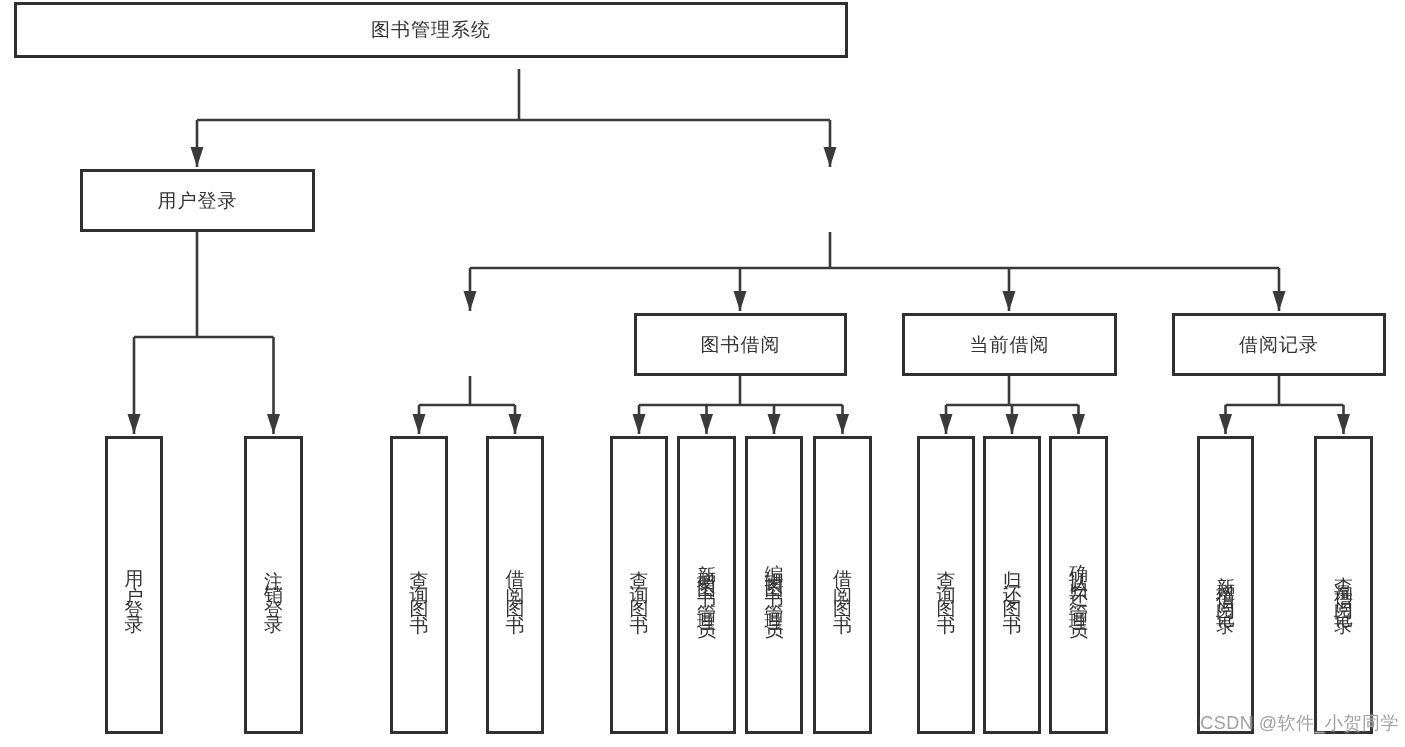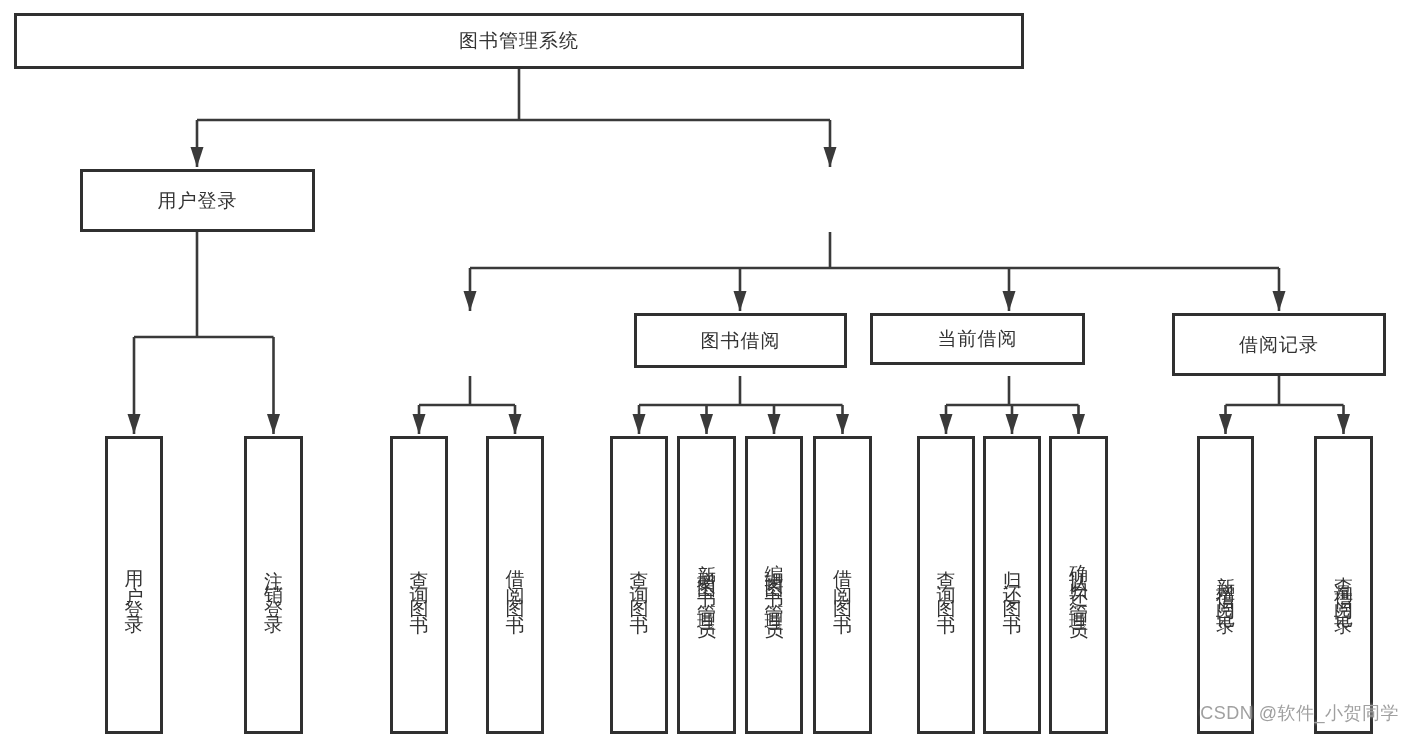--- a/index.html
+++ b/index.html
@@ -36,21 +36,21 @@
     text-orientation:mixed;
     text-align:center;
     letter-spacing:8px;
     line-height:52px;
     justify-content:center;
     padding:6px 0;
   }
   .node.v.roomy{letter-spacing:15px;}
   #watermark{
     position:absolute;
-    right:6px;bottom:22px;
+    right:6px;bottom:12px;
     color:var(--wm);
     font-size:18px;
     letter-spacing:0.5px;
     z-index:3;
     text-shadow:0 0 3px rgba(255,255,255,0.9);
   }
 </style>
 </head>
 <body>
 
@@ -90,26 +90,26 @@
     <path d="M1009,376 V405 M946,405 H1078.5"></path>
     <path d="M946,405 V434" marker-end="url(#ah)"></path>
     <path d="M1012,405 V434" marker-end="url(#ah)"></path>
     <path d="M1078.5,405 V434" marker-end="url(#ah)"></path>
 
     <path d="M1279,376 V405 M1225.5,405 H1343.5"></path>
     <path d="M1225.5,405 V434" marker-end="url(#ah)"></path>
     <path d="M1343.5,405 V434" marker-end="url(#ah)"></path>
   </svg>
 
-  <div class="node" style="left:14px;top:13px;width:1010px;height:56px">图书管理系统</div>
+  <div class="node" style="left:14px;top:2px;width:834px;height:56px">图书管理系统</div>
 
   <div class="node" style="left:80px;top:169px;width:235px;height:63px">用户登录</div>
 
-  <div class="node" style="left:634px;top:313px;width:213px;height:55px">图书借阅</div>
-  <div class="node" style="left:870px;top:313px;width:215px;height:52px">当前借阅</div>
+  <div class="node" style="left:634px;top:313px;width:213px;height:63px">图书借阅</div>
+  <div class="node" style="left:902px;top:313px;width:215px;height:63px">当前借阅</div>
   <div class="node" style="left:1172px;top:313px;width:214px;height:63px">借阅记录</div>
 
   <div class="node v roomy" style="left:105px;top:436px;width:58px;height:298px">用户登录</div>
   <div class="node v roomy" style="left:244px;top:436px;width:59px;height:298px">注销登录</div>
 
   <div class="node v roomy" style="left:390px;top:436px;width:58px;height:298px">查询图书</div>
   <div class="node v roomy" style="left:486px;top:436px;width:58px;height:298px">借阅图书</div>
 
   <div class="node v roomy" style="left:610px;top:436px;width:58px;height:298px">查询图书</div>
   <div class="node v" style="left:677px;top:436px;width:59px;height:298px">新增图书（管理员）</div>

